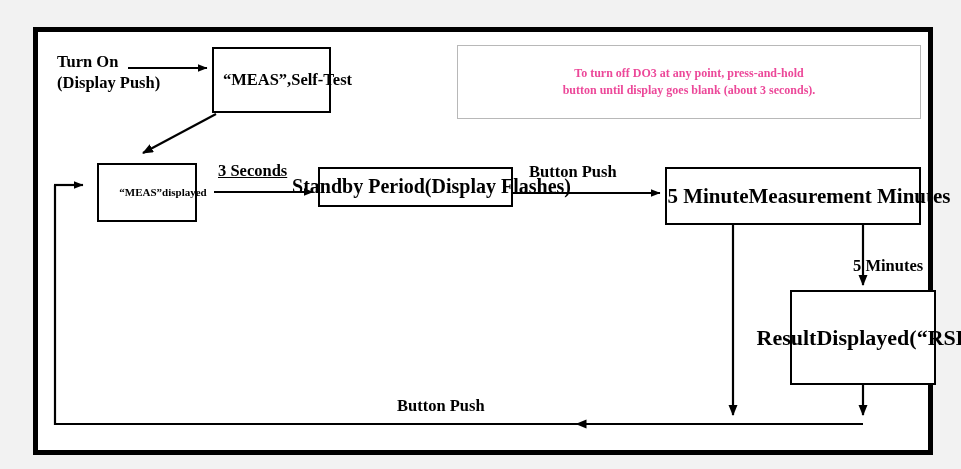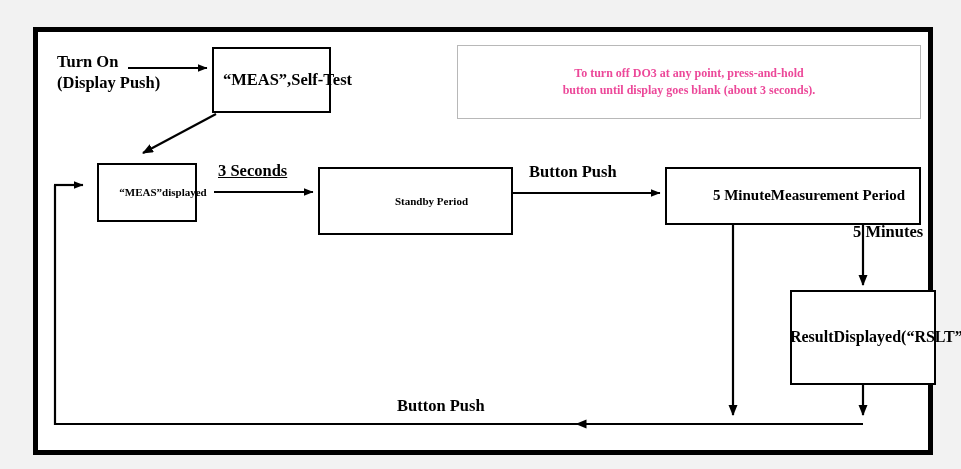--- a/index.html
+++ b/index.html
@@ -44,23 +44,23 @@
     color: #000000;
     line-height: 1.18;
     text-align: center;
     padding-left: 32px;
   }
   .node span { display: block; white-space: nowrap; }
 
   
   #node-self-test   { left: 212px; top: 47px;  width: 119px; height: 66px;  font-size: 16.5px; }
   #node-meas-disp   { left: 88px;  top: 163px; width: 100px; height: 59px;  font-size: 11px; margin-left: 9px; }
-  #node-standby     { left: 318px; top: 167px; width: 195px; height: 68px;  font-size: 11px; }
-  #node-measure     { left: 665px; top: 167px; width: 256px; height: 58px;  font-size: 15px; }
-  #node-result      { left: 790px; top: 290px; width: 146px; height: 95px;  font-size: 16px; }
+  #node-standby     { left: 318px; top: 167px; width: 195px; height: 40px;  font-size: 20px; }
+  #node-measure     { left: 665px; top: 167px; width: 256px; height: 58px;  font-size: 21px; }
+  #node-result      { left: 790px; top: 290px; width: 146px; height: 95px;  font-size: 22px; }
 
   #note-box {
     position: absolute;
     left: 457px; top: 45px;
     width: 464px; height: 74px;
     box-sizing: border-box;
     border: 1px solid #b8b8b8;
     background: #ffffff;
     display: flex;
     flex-direction: column;
@@ -82,21 +82,21 @@
     white-space: nowrap;
   }
   #label-turn-on {
     left: 57px; top: 52px;
     line-height: 1.25;
     text-align: left;
   }
   #label-turn-on span { display: block; }
   #label-3-seconds  { left: 218px; top: 161px; text-decoration: underline; }
   #label-btn-push-1 { left: 529px; top: 162px; }
-  #label-5-minutes  { left: 853px; top: 222px; }
+  #label-5-minutes  { left: 853px; top: 256px; }
   #label-btn-push-2 { left: 397px; top: 396px; }
 </style>
 </head>
 <body>
 
 <div id="screen">
 
   <div id="outer-frame"></div>
 
   <svg class="canvas" viewBox="0 0 961 469" xmlns="http://www.w3.org/2000/svg">
@@ -146,25 +146,26 @@
     <span>Self-Test</span>
   </div>
 
   <div class="node" id="node-meas-disp">
     <span>“MEAS”</span>
     <span>displayed</span>
   </div>
 
   <div class="node" id="node-standby">
     <span>Standby Period</span>
+    <span>(Display Flashes)</span>
   </div>
 
   <div class="node" id="node-measure">
     <span>5 Minute</span>
-    <span>Measurement Period</span>
+    <span>Measurement Minutes</span>
   </div>
 
   <div class="node" id="node-result">
     <span>Result</span>
     <span>Displayed</span>
     <span>(“RSLT”)</span>
   </div>
 
   <div class="edge-label" id="label-turn-on">
     <span>Turn On</span>

